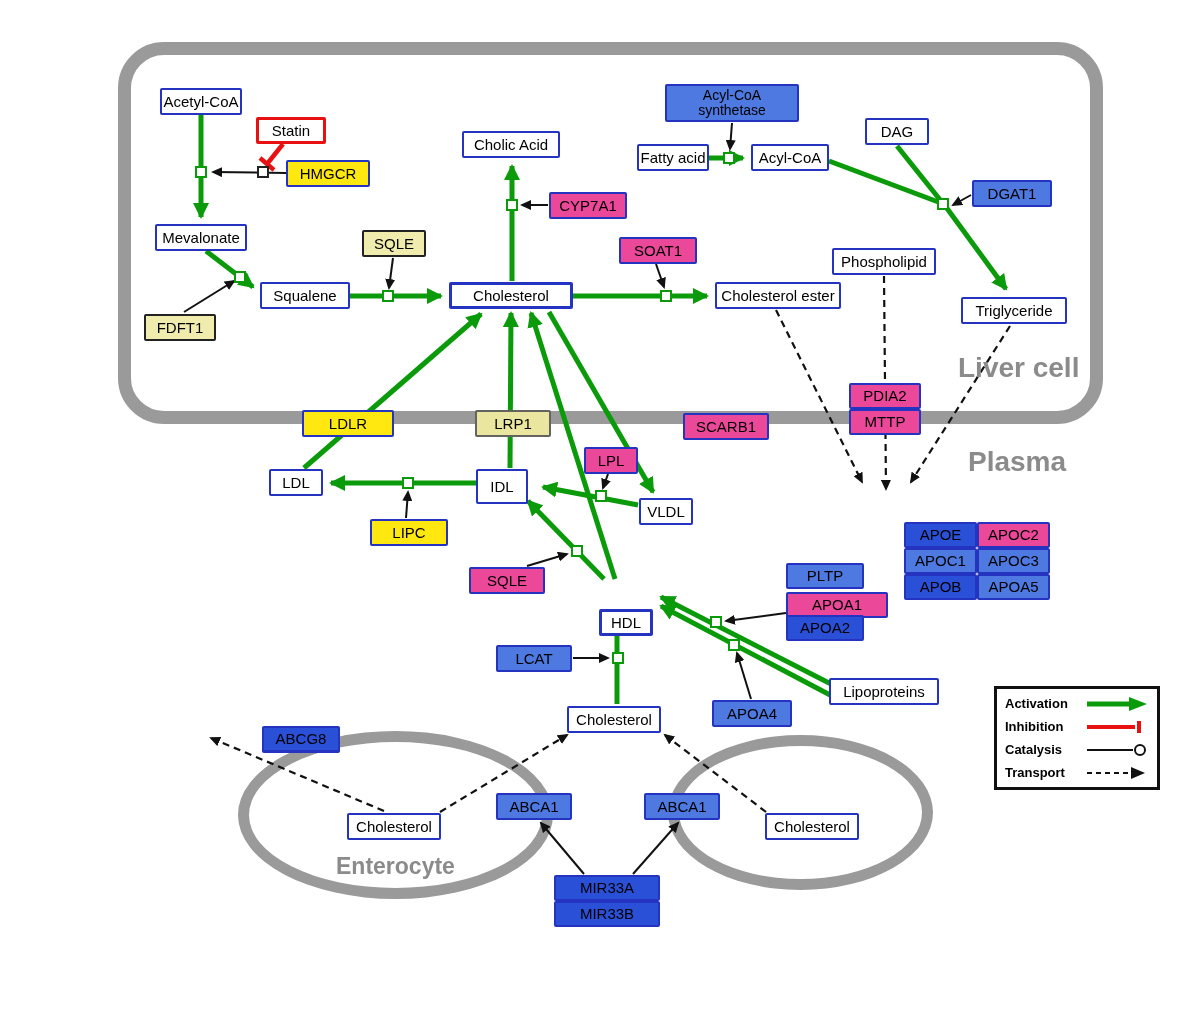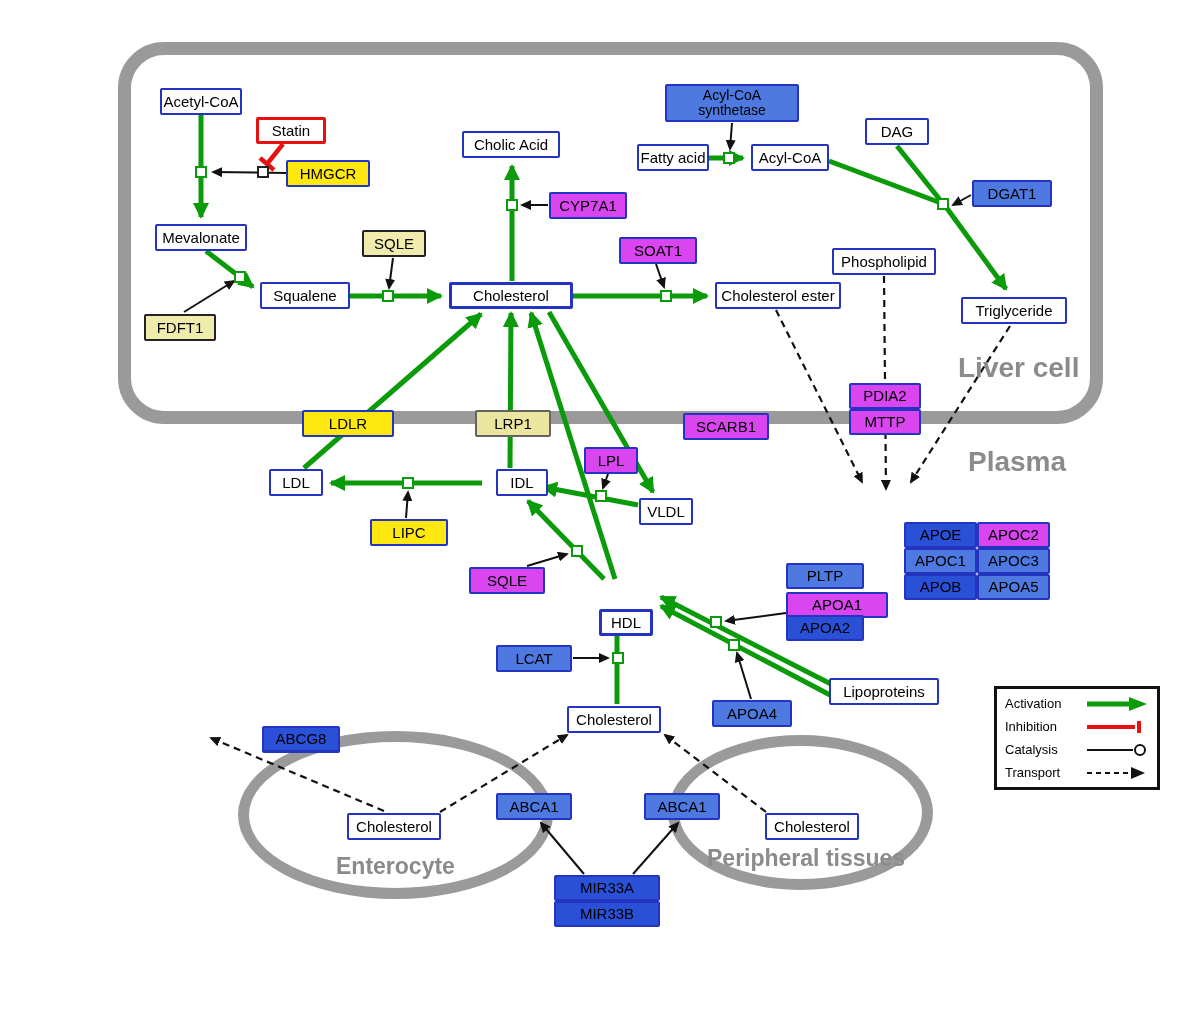--- a/index.html
+++ b/index.html
@@ -12,35 +12,35 @@
 
   #edges { position:absolute; left:0; top:0; z-index:2; }
 
   .node { position:absolute; display:flex; align-items:center; justify-content:center;
           text-align:center; font-size:15px; color:#000; background:#fff;
           border:2px solid #2433c0; border-radius:2px; z-index:3; line-height:1.05; }
   .thick      { border-width:3px; }
   .yellow     { background:#ffe810; }
   .paleyellow { background:#f0ecae; border-color:#222; }
   .khaki      { background:#eae6a0; border-color:#63635f; }
-  .lightblue  { background:#d946ef; }
+  .lightblue  { background:#ec4899; }
   .medblue    { background:#4d79e0; }
   .darkblue   { background:#2b50d8; }
   .redborder  { border-color:#e81010; border-width:3px; }
   .multiline  { white-space:pre-line; font-size:14px; }
 
   .biglabel { position:absolute; font-weight:bold; color:#8b8b8b; z-index:2; }
   .lbl-27 { font-size:28px; }
   .lbl-23 { font-size:23px; }
 
   #legend { position:absolute; left:994px; top:686px; width:166px; height:104px;
             background:#fff; border:3px solid #111; z-index:4;
             display:flex; flex-direction:column; justify-content:space-around;
             padding:3px 8px; }
-  .legend-row { display:flex; justify-content:space-between; align-items:center; }
+  .legend-row { display:flex; justify-content:space-between; align-items:center;font-weight:bold; }
   .legend-row span { font-size:13px; color:#000; }
 </style>
 </head>
 <body>
 
 <div id="canvas">
 
   <div class="region" id="liver-rect" style="left:118px; top:42px; width:985px; height:382px;"></div>
   <div class="region ellipse" style="left:238px; top:731px; width:315px; height:168px;"></div>
   <div class="region ellipse" style="left:668px; top:735px; width:265px; height:155px;"></div>
@@ -148,21 +148,21 @@
   <div class="node" style="left:832px;top:248px;width:104px;height:27px">Phospholipid</div>
   <div class="node" style="left:961px;top:297px;width:106px;height:27px">Triglyceride</div>
   <div class="node lightblue" style="left:849px;top:383px;width:72px;height:26px">PDIA2</div>
   <div class="node lightblue" style="left:849px;top:409px;width:72px;height:26px">MTTP</div>
 
   <div class="node yellow" style="left:302px;top:410px;width:92px;height:27px">LDLR</div>
   <div class="node khaki" style="left:475px;top:410px;width:76px;height:27px">LRP1</div>
   <div class="node lightblue" style="left:683px;top:413px;width:86px;height:27px">SCARB1</div>
 
   <div class="node" style="left:269px;top:469px;width:54px;height:27px">LDL</div>
-  <div class="node" style="left:496px;top:469px;width:52px;height:27px">IDL</div>
+  <div class="node" style="left:476px;top:469px;width:52px;height:35px">IDL</div>
   <div class="node lightblue" style="left:584px;top:447px;width:54px;height:27px">LPL</div>
   <div class="node" style="left:639px;top:498px;width:54px;height:27px">VLDL</div>
   <div class="node yellow" style="left:370px;top:519px;width:78px;height:27px">LIPC</div>
   <div class="node lightblue" style="left:469px;top:567px;width:76px;height:27px">SQLE</div>
   <div class="node thick" style="left:599px;top:609px;width:54px;height:27px">HDL</div>
 
   <div class="node medblue" style="left:786px;top:563px;width:78px;height:26px">PLTP</div>
   <div class="node lightblue" style="left:786px;top:592px;width:102px;height:26px">APOA1</div>
   <div class="node darkblue" style="left:786px;top:615px;width:78px;height:26px">APOA2</div>
 
@@ -183,21 +183,20 @@
   <div class="node" style="left:347px;top:813px;width:94px;height:27px">Cholesterol</div>
   <div class="node medblue" style="left:496px;top:793px;width:76px;height:27px">ABCA1</div>
   <div class="node medblue" style="left:644px;top:793px;width:76px;height:27px">ABCA1</div>
   <div class="node" style="left:765px;top:813px;width:94px;height:27px">Cholesterol</div>
   <div class="node darkblue" style="left:554px;top:875px;width:106px;height:26px">MIR33A</div>
   <div class="node darkblue" style="left:554px;top:901px;width:106px;height:26px">MIR33B</div>
 
   <div class="biglabel lbl-27" style="left:958px;top:352px">Liver cell</div>
   <div class="biglabel lbl-27" style="left:968px;top:446px">Plasma</div>
   <div class="biglabel lbl-23" style="left:336px;top:853px">Enterocyte</div>
-  <div class="biglabel lbl-23" style="left:707px;top:845px">Peripheral tissues</div>
 
   <div id="legend">
     <div class="legend-row">
       <span>Activation</span>
       <svg width="64" height="16">
         <line x1="2" y1="8" x2="44" y2="8" stroke="#0a9a0a" stroke-width="5"></line>
         <polygon points="44,1 62,8 44,15" fill="#0a9a0a"></polygon>
       </svg>
     </div>
     <div class="legend-row">

